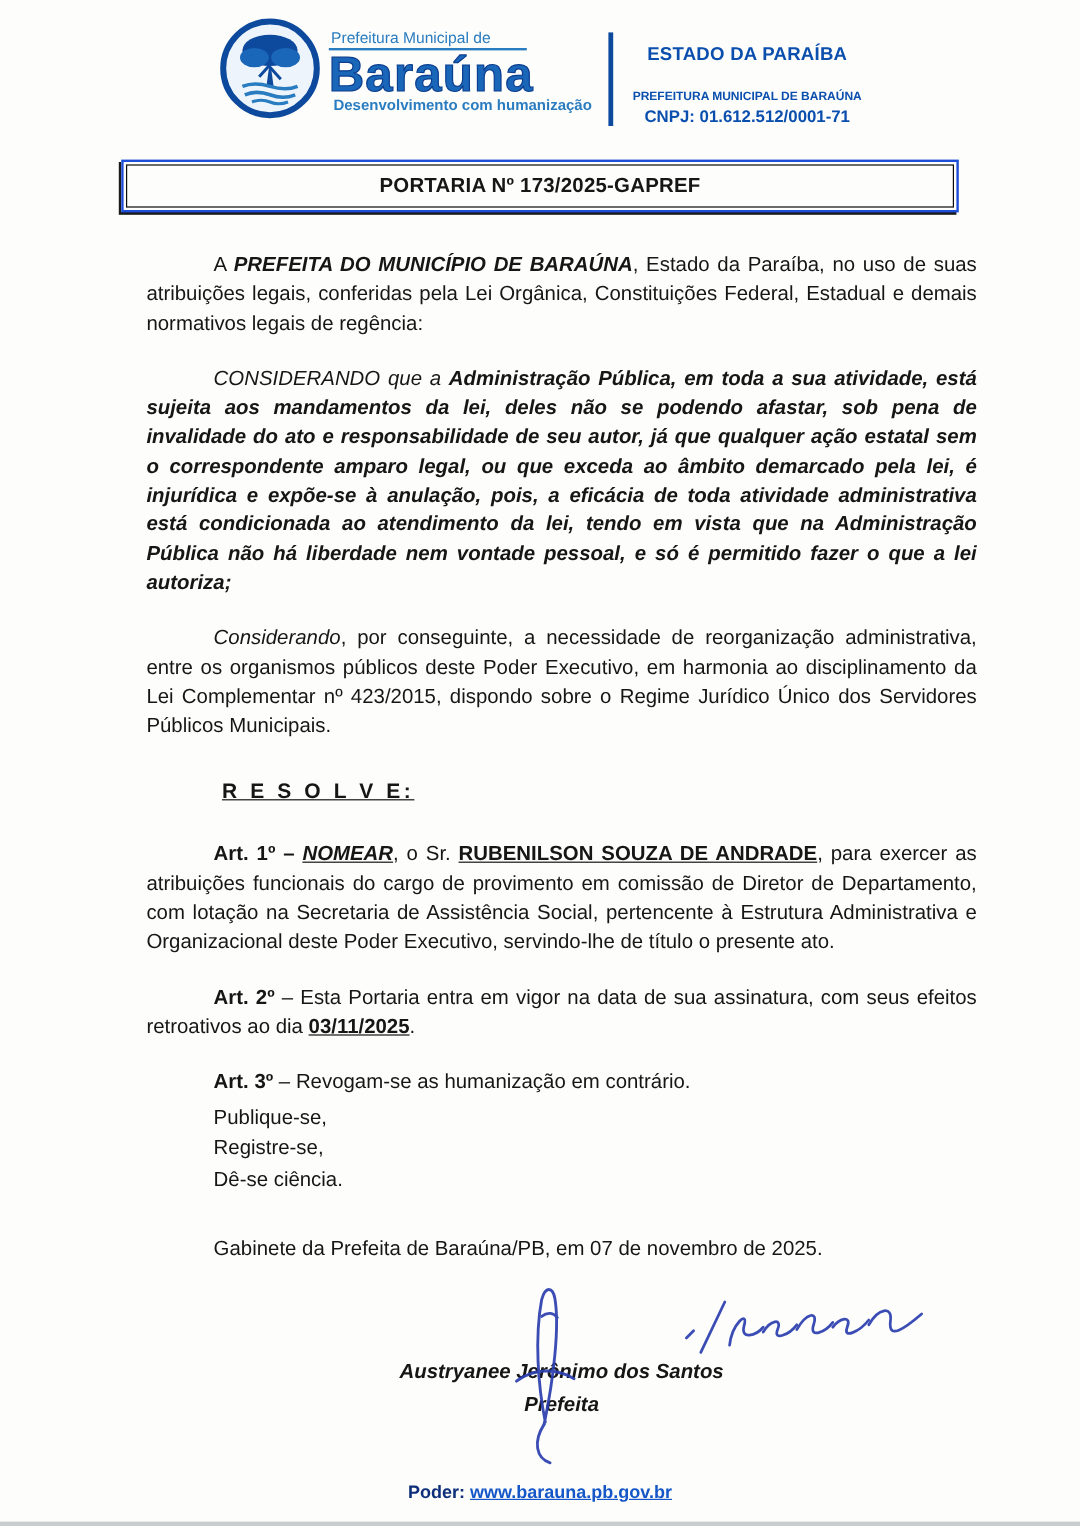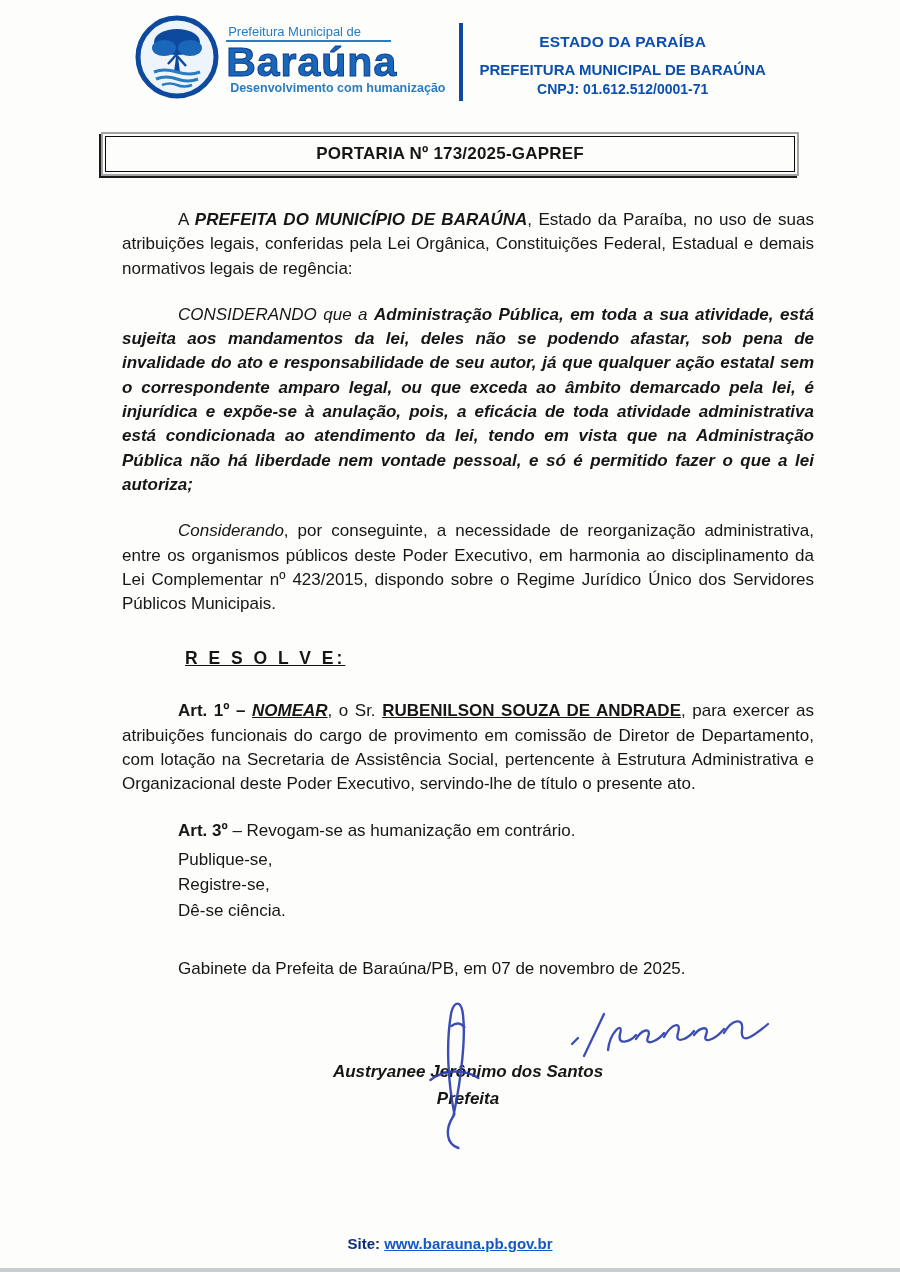--- a/index.html
+++ b/index.html
@@ -9,47 +9,47 @@
     margin:0 auto;
     background:#fdfdfb;
     font-family:"Liberation Sans", sans-serif;
     color:#161616;
     overflow:hidden;
   }
   
   .letterhead{
     display:flex;
     justify-content:center;
-    align-items:center;
+    align-items:flex-end;
     padding-top:14px;
   }
   .logo-wrap{display:flex;align-items:center;}
   .emblem{display:inline-block;margin-right:6px;}
   .logo-text{display:flex;flex-direction:column;}
   .logo-small{
     color:#2a7cc0;font-size:13px;
     border-bottom:2px solid #2a7cc0;
     padding:0 30px 1px 2px;
     align-self:flex-start;
   }
   .logo-name{
     font-size:41px;font-weight:bold;color:#1a66b8;
     line-height:1.0;letter-spacing:1px;
     -webkit-text-stroke:1px #0b3e8f;
   }
   .logo-tagline{color:#2a7cc0;font-size:12.5px;margin-top:-2px;padding-left:4px;font-weight:bold;}
   .header-divider{width:4px;background:#0d4a9e;height:78px;margin:6px 16px 0 14px;}
   .gov-block{padding-top:12px;text-align:center;color:#0b4fae;font-weight:bold;}
   .gov-line1{font-size:15.5px;letter-spacing:.2px;}
-  .gov-line2{font-size:15px;margin-top:10px;}
+  .gov-line2{font-size:10px;margin-top:20px;}
   .gov-line3{font-size:14px;margin-top:3px;}
   
   .title-box{
     width:694px;margin:28px auto 0;
-    border:2px solid #a3a3a3;
+    border:2px solid #1d4ed8;
     box-shadow:-2px 2px 0 #1a1a1a;
   }
   .title-box-inner{
     border:1px solid #0a0a0a;margin:2px;
     padding:7px 4px;text-align:center;
     font-weight:bold;font-size:17px;letter-spacing:.2px;
   }
   
   .content{
     margin:32px 86px 0 122px;
@@ -136,20 +136,21 @@
     <p class="para"><span>A </span><span style="font-weight: bold; font-style: italic;">PREFEITA DO MUNICÍPIO DE BARAÚNA</span><span>, Estado da Paraíba, no uso de suas atribuições legais, conferidas pela Lei Orgânica, Constituições Federal, Estadual e demais normativos legais de regência:</span></p>
 
     <p class="para"><span style="font-style: italic;">CONSIDERANDO</span><span style="font-style: italic;"> que a </span><span style="font-weight: bold; font-style: italic;">Administração Pública, em toda a sua atividade, está sujeita aos mandamentos da lei, deles não se podendo afastar, sob pena de invalidade do ato e responsabilidade de seu autor, já que qualquer ação estatal sem o correspondente amparo legal, ou que exceda ao âmbito demarcado pela lei, é injurídica e expõe-se à anulação, pois, a eficácia de toda atividade administrativa está condicionada ao atendimento da lei, tendo em vista que na Administração Pública não há liberdade nem vontade pessoal, e só é permitido fazer o que a lei autoriza</span><span style="font-weight: bold; font-style: italic;">;</span></p>
 
     <p class="para"><span style="font-style: italic;">Considerando</span><span>, por conseguinte, a necessidade de reorganização administrativa, entre os organismos públicos deste Poder Executivo, em harmonia ao disciplinamento da Lei Complementar nº 423/2015, dispondo sobre o Regime Jurídico Único dos Servidores Públicos Municipais.</span></p>
 
     <div class="resolve-line">R E S O L V E:</div>
 
     <p class="para"><span style="font-weight: bold;">Art. 1º – </span><span style="font-weight: bold; font-style: italic; text-decoration: underline;">NOMEAR</span><span>, o Sr. </span><span style="font-weight: bold; text-decoration: underline;">RUBENILSON SOUZA DE ANDRADE</span><span>, para exercer as atribuições funcionais do cargo de provimento em comissão de Diretor de Departamento, com lotação na Secretaria de Assistência Social, pertencente à Estrutura Administrativa e Organizacional deste Poder Executivo, servindo-lhe de título o presente ato.</span></p>
 
+    <p class="para"><span style="font-weight: bold;">Art. 2º</span><span> – Esta Portaria entra em vigor na data de sua assinatura, com seus efeitos retroativos ao dia </span><span style="font-weight: bold; text-decoration: underline;">03/11/2025</span><span>.</span></p>
 
     <p class="para" style="margin-bottom:4px;"><span style="font-weight: bold;">Art. 3º</span><span> – Revogam-se as humanização em contrário.</span></p>
 
     <div class="closing-line">Publique-se,</div>
     <div class="closing-line">Registre-se,</div>
     <div class="closing-line">Dê-se ciência.</div>
 
     <p class="para gabinete">Gabinete da Prefeita de Baraúna/PB, em 07 de novembro de 2025.</p>
 
     <div class="sig-block">
@@ -176,19 +177,19 @@
           </g>
         </svg>
       </span>
       <div class="sig-name">Austryanee Jerônimo dos Santos</div>
       <div class="sig-role">Prefeita</div>
     </div>
   </main>
 
   <footer class="footer">
     <div class="footer-site">
-      <span>Site:</span>
+      <span>Poder:</span>
       <span class="footer-link">www.barauna.pb.gov.br</span>
     </div>
   </footer>
 
   <div class="scan-edge"></div>
 </div>
 
 </body></html>

